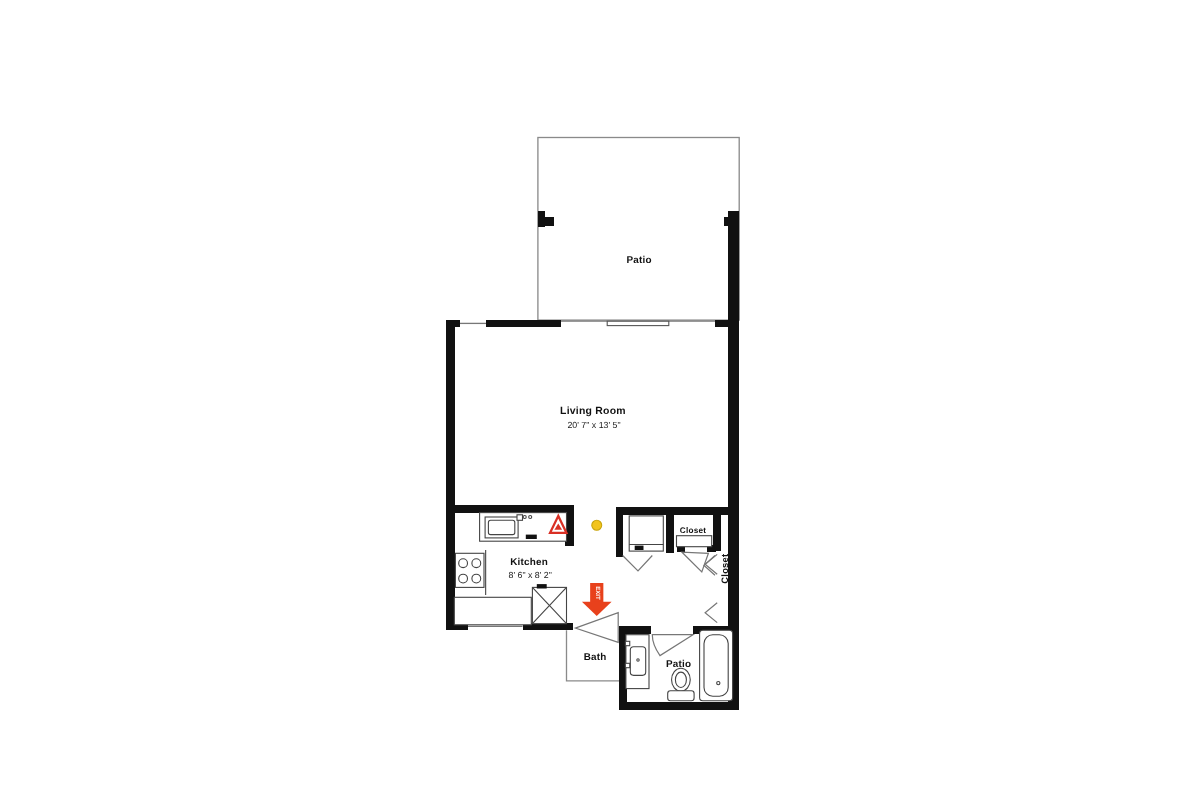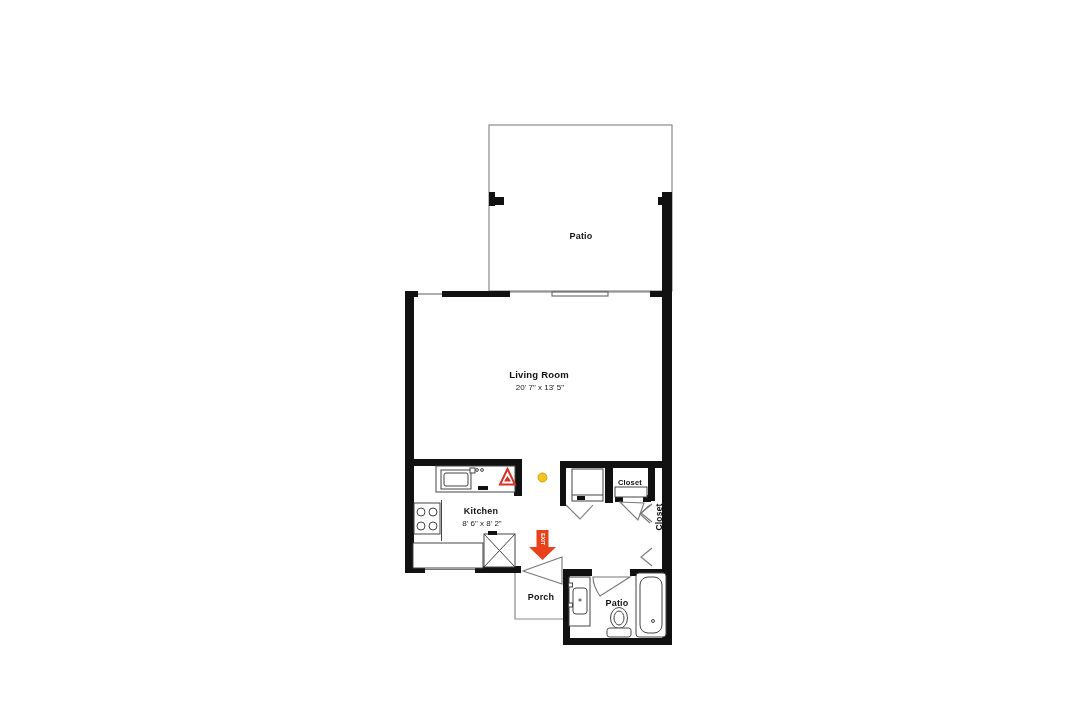--- a/index.html
+++ b/index.html
@@ -143,16 +143,16 @@
   <div class="label" style="left:539px;top:374px;font-size:9.5px;">Living Room</div>
   <div class="dim" style="left:540px;top:387px;">20' 7" x 13' 5"</div>
 
   <div class="label" style="left:481px;top:511px;">Kitchen</div>
   <div class="dim" style="left:482px;top:523px;">8' 6" x 8' 2"</div>
 
   <div class="label small" style="left:630px;top:482px;">Closet</div>
 
   <div class="label vertical" style="left:659px;top:517px;">Closet</div>
 
-  <div class="label" style="left:541px;top:597px;">Porch</div>
+  <div class="label" style="left:541px;top:597px;">Bath</div>
 
   <div class="label" style="left:617px;top:603px;">Patio</div>
 </div>
 
 </body></html>

